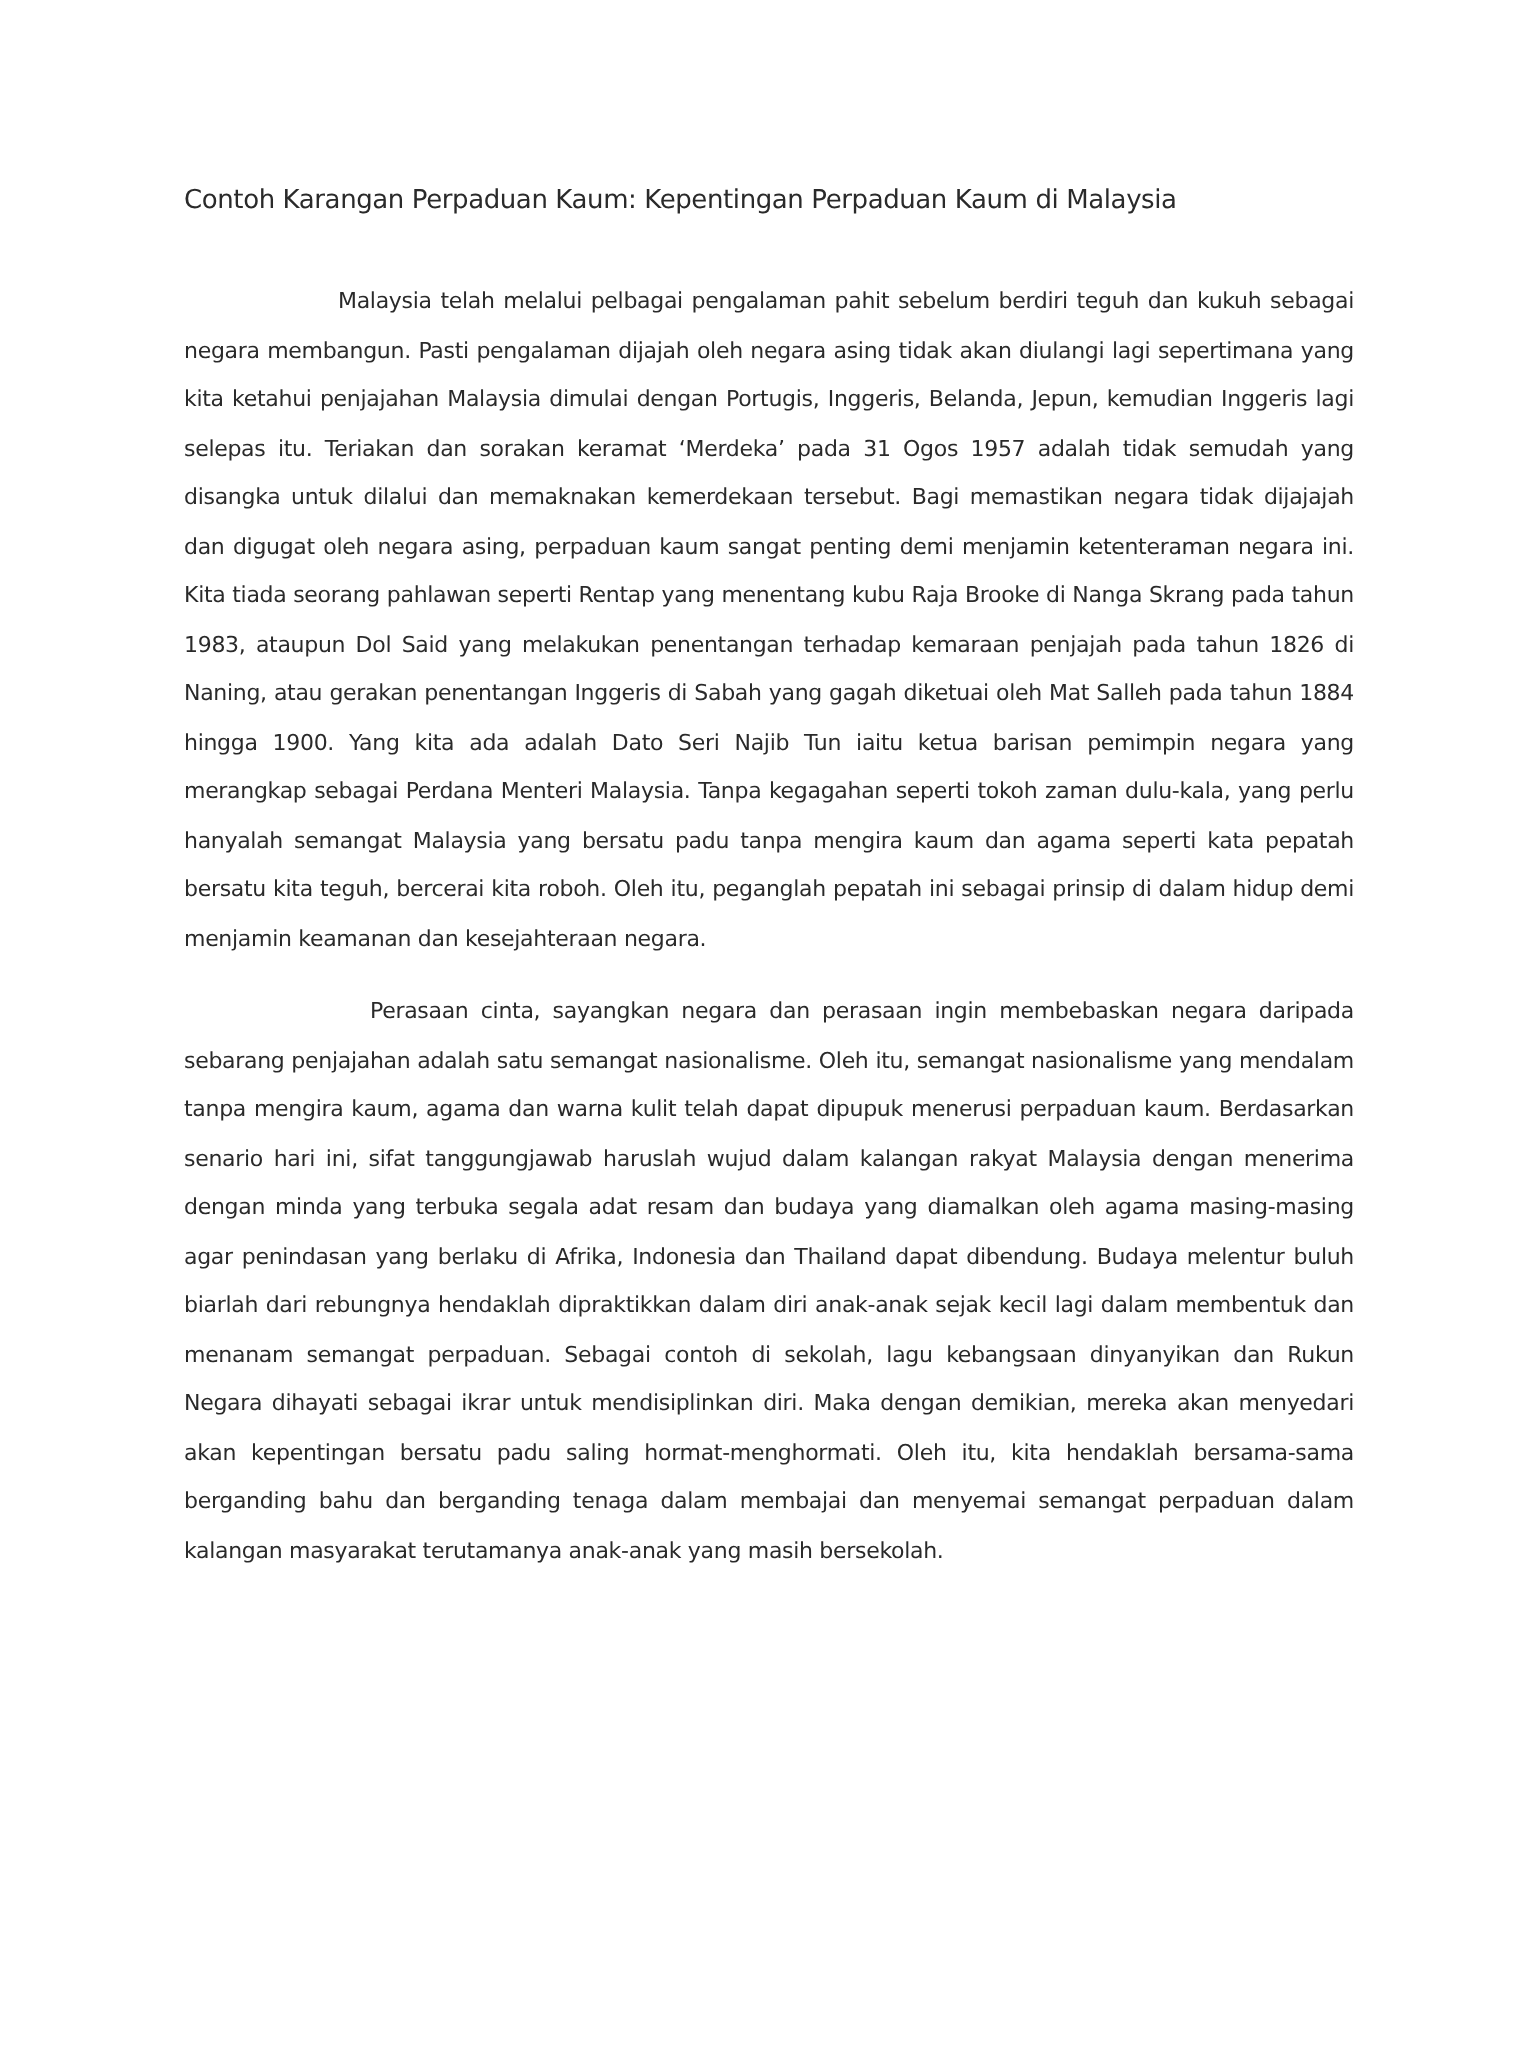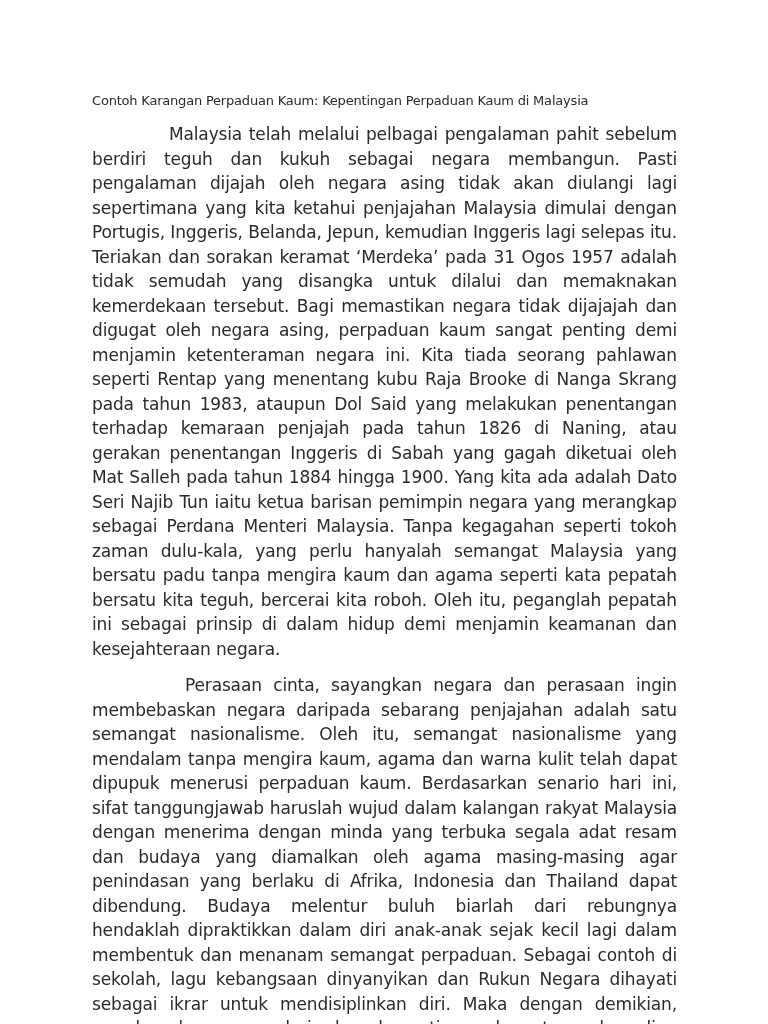--- a/index.html
+++ b/index.html
@@ -17,26 +17,26 @@
   }
   .page {
     position: absolute;
     left: 92px;
     top: 91px;
     width: 585px;
   }
   .doc-title {
     font-size: 13px;
     line-height: 20px;
-    margin: 0 0 11px 0;
+    margin: 0 0 28px 0;
     letter-spacing: -0.2px;
     white-space: nowrap;
   }
   .para {
-    font-size: 17px;
+    font-size: 11px;
     line-height: 24.5px;
     text-align: justify;
     margin: 0;
     letter-spacing: -0.15px;
   }
   .para.p1 { text-indent: 77px; }
   .para.p2 { text-indent: 93px; margin-top: 12px; }
 </style>
 </head>
 <body>

